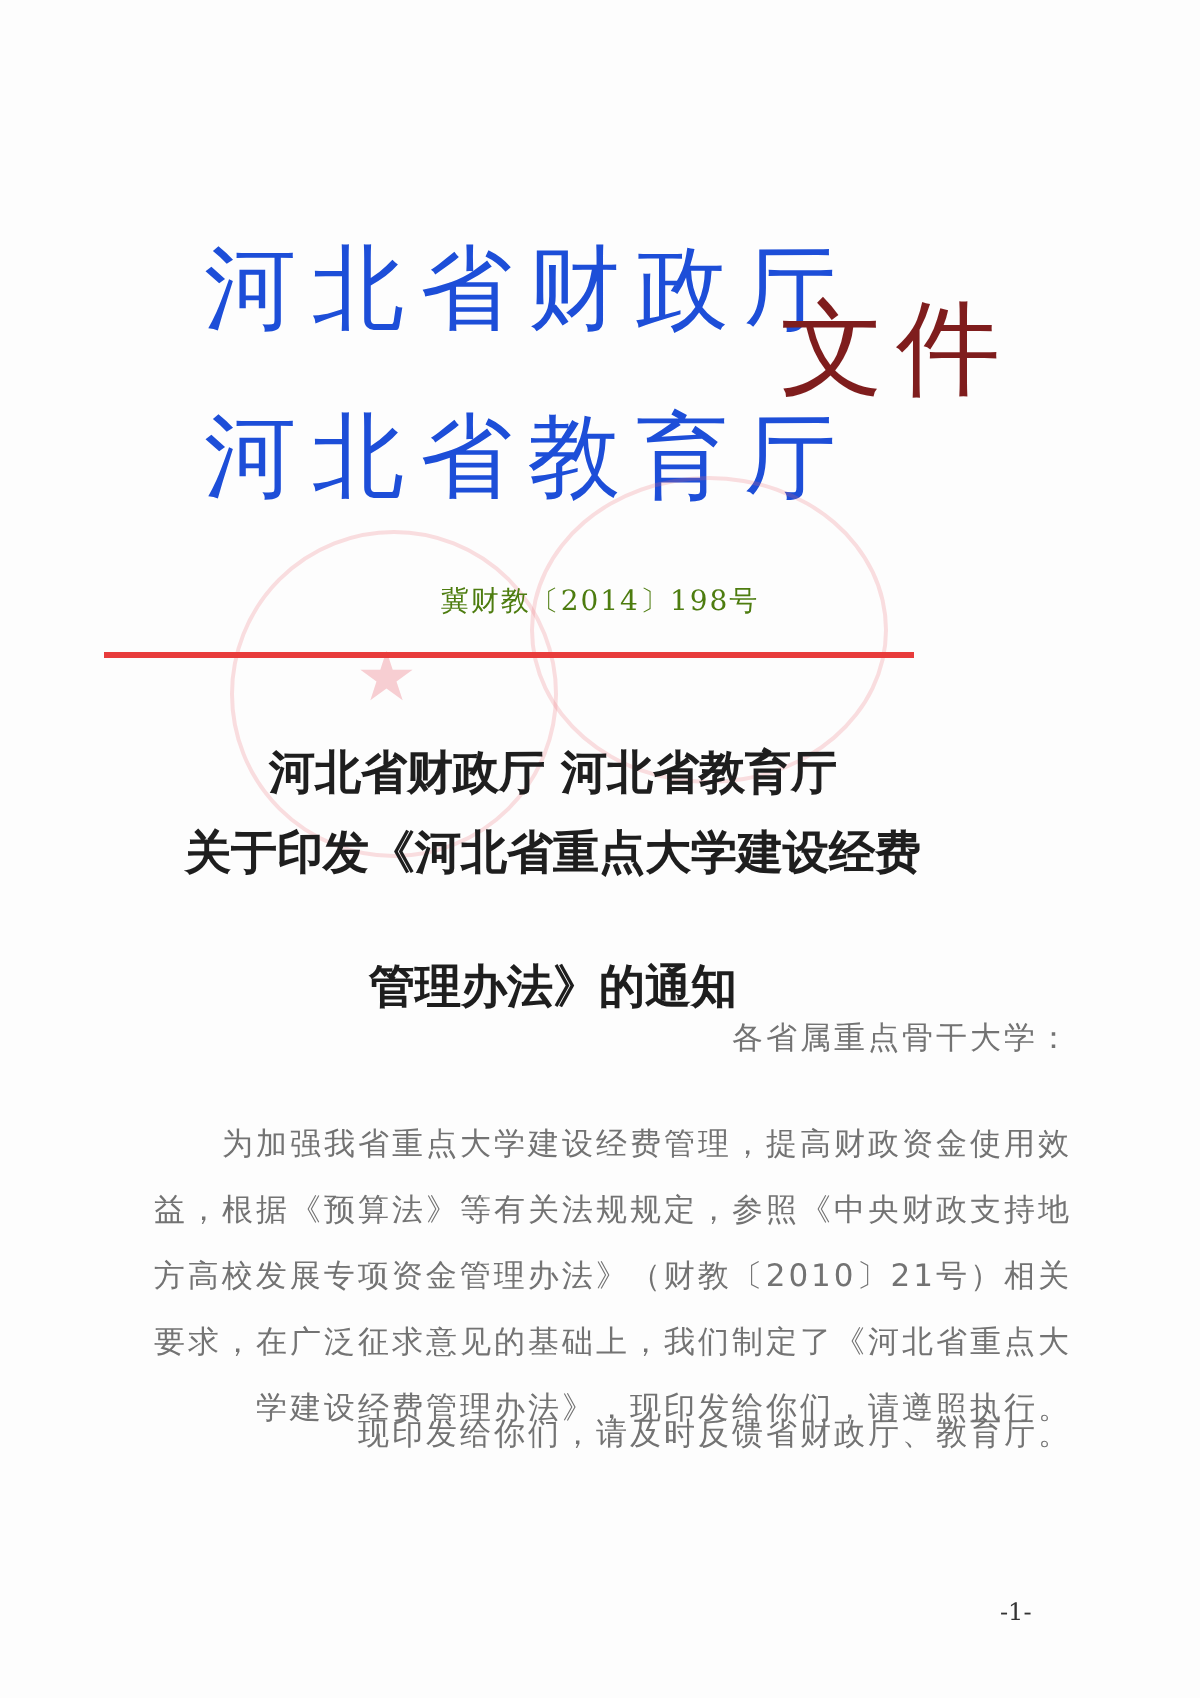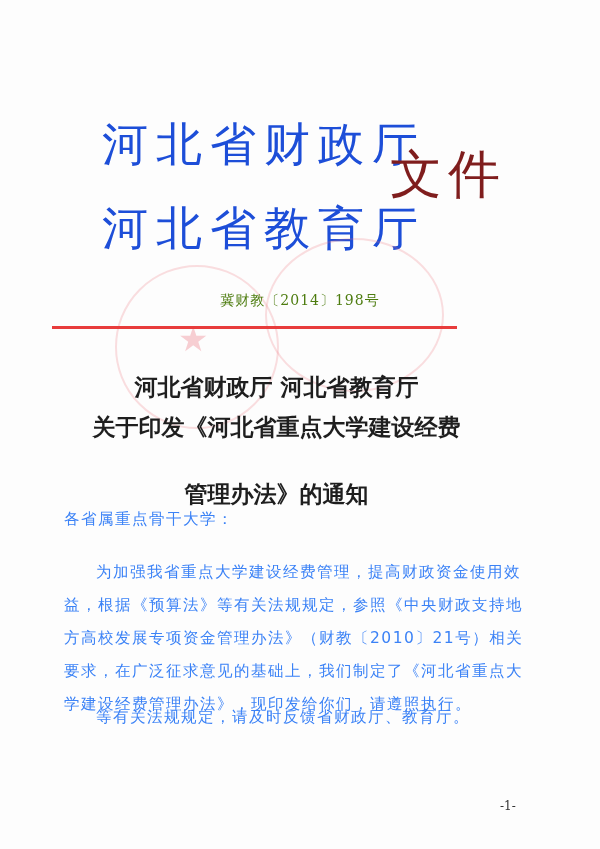--- a/index.html
+++ b/index.html
@@ -7,22 +7,22 @@
          font-family:"DejaVu Serif", serif; color:#2a2a2a; }
   .abs { position:absolute; }
   .header-line { left:102px; font-family:"DejaVu Serif", serif; color:#1d4ed8; font-size:46px;
                  letter-spacing:8px; line-height:56px; white-space:nowrap; }
   .header-wen { left:390px; top:140px; color:#7f1d1d; font-size:52px; letter-spacing:6px; white-space:nowrap; }
   .docnum { left:0; width:600px; top:292px; text-align:center; font-size:14px; color:#4d7c0f; letter-spacing:1px; }
   .seal { border:2px solid rgba(235,110,120,0.22); border-radius:50%; }
   .seal-star { color:rgba(235,110,120,0.32); font-size:34px; line-height:34px; }
   .title { left:0; width:553px; text-align:center; font-size:23px; font-weight:bold; color:#1e1e1e;
            line-height:33px; font-family:"DejaVu Serif", serif; }
-  .body-p { left:64px; width:472px; font-size:15.5px; color:#3b82f6; line-height:33px; letter-spacing:1.5px;
-            font-family:"DejaVu Sans", sans-serif; }
+  .body-p { left:64px; width:472px; font-size:15.5px; color:#737373; line-height:33px; letter-spacing:1.5px;
+            font-family:"DejaVu Sans", sans-serif;text-align:right; }
   .indent { text-indent:32px; }
   .pagenum { left:500px; top:799px; font-size:12px; color:#333; font-family:"DejaVu Serif", serif; }
 </style>
 </head>
 <body>
 
 <div class="abs header-line" style="top:116px;">河北省财政厅</div>
 <div class="abs header-line" style="top:176px;margin-top:24px;">河北省教育厅</div>
 <div class="abs header-wen">文件</div>
 
@@ -33,15 +33,15 @@
 <div class="abs docnum">冀财教〔2014〕198号</div>
 
 <div class="abs" style="left:52px;top:326px;width:405px;height:3px;background:#e83c3c;"></div>
 
 <div class="abs title" style="top:370px;">河北省财政厅 河北省教育厅</div>
 <div class="abs title" style="top:410px;">关于印发《河北省重点大学建设经费</div>
 <div class="abs title" style="top:438px;margin-top:39px;">管理办法》的通知</div>
 
 <div class="abs body-p" style="top:503px;">各省属重点骨干大学：</div>
 <div class="abs body-p indent" style="top:556px;">为加强我省重点大学建设经费管理，提高财政资金使用效益，根据《预算法》等有关法规规定，参照《中央财政支持地方高校发展专项资金管理办法》（财教〔2010〕21号）相关要求，在广泛征求意见的基础上，我们制定了《河北省重点大学建设经费管理办法》，现印发给你们，请遵照执行。</div>
-<div class="abs body-p indent" style="top:701px;">等有关法规规定，请及时反馈省财政厅、教育厅。</div>
+<div class="abs body-p indent" style="top:701px;">现印发给你们，请及时反馈省财政厅、教育厅。</div>
 
 <div class="abs pagenum">-1-</div>
 
 </body></html>

